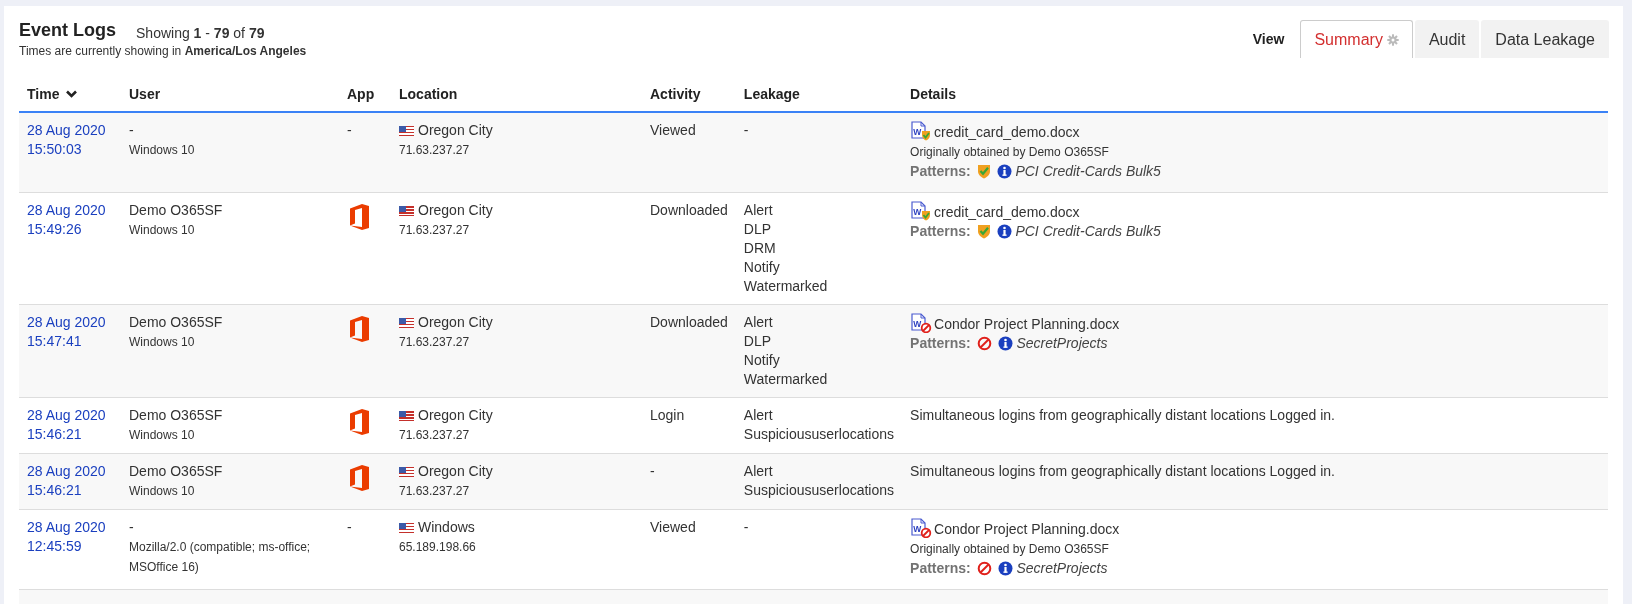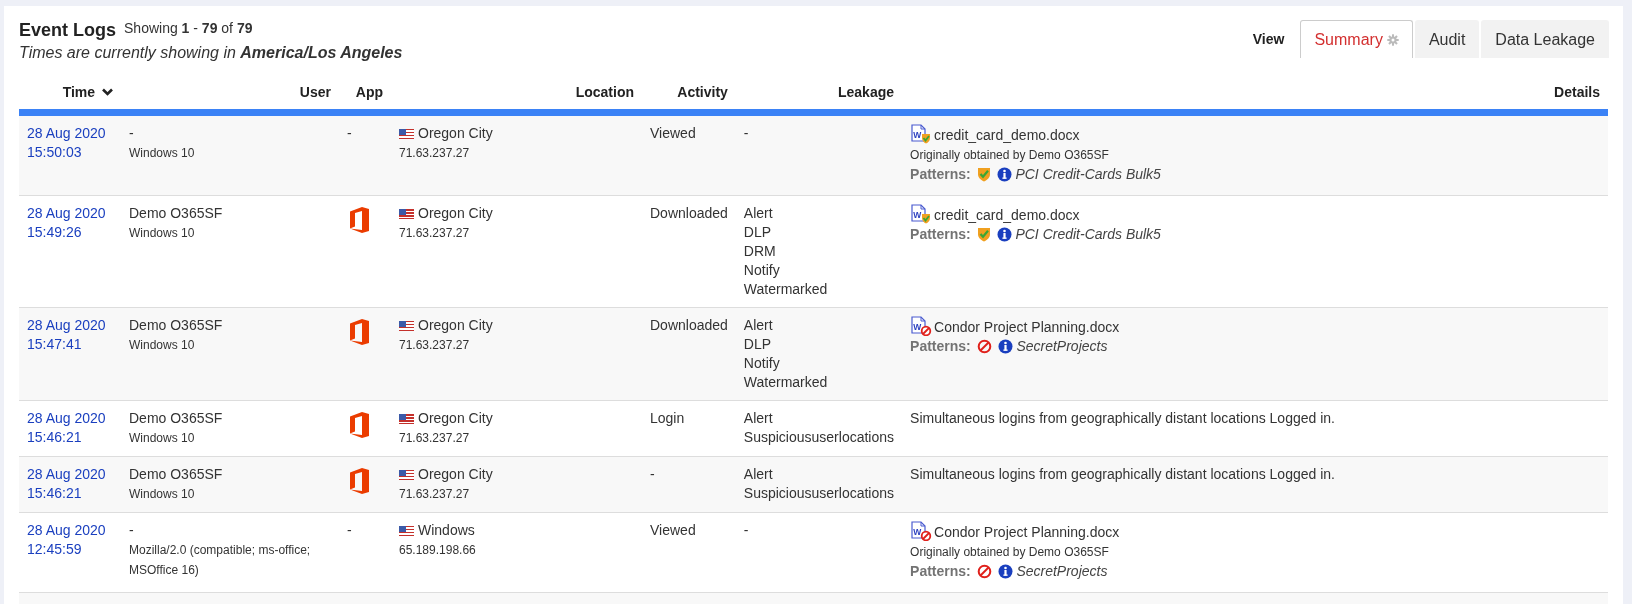--- a/index.html
+++ b/index.html
@@ -8,44 +8,44 @@
     width: 1632px; height: 604px; overflow: hidden;
     background: #eef0f7;
     font-family: "Liberation Sans", sans-serif;
     color: #333;
   }
   .panel {
     position: absolute; left: 4px; top: 6px; width: 1619px; height: 610px;
     background: #fff;
   }
   .header { position: absolute; left: 15px; top: 14px; }
-  .title-line { display: flex; align-items: flex-start; }
+  .title-line { display: flex; align-items: flex-end; gap: 12px; }
   .title { font-size: 18px; font-weight: bold; color: #222; }
   .showing { font-size: 14px; margin-left: 8px; color: #333; }
   .showing b { font-weight: bold; }
-  .tz { font-size: 16px; font-style: italic; margin-top: 3px; color: #333; }
+  .tz { font-size: 12px; margin-top: 3px; color: #333; }
   .tz b { font-weight: bold; }
 
   .view-tabs { position: absolute; right: 14px; top: 14px; display: flex; align-items: flex-end; height: 38px; }
   .view-label { font-size: 14px; font-weight: bold; color: #222; margin-right: 14px; align-self: center; }
   .tab {
     height: 38px; padding: 0 13px; font-size: 16px; display: flex; align-items: center;
     background: #f2f2f2; border: 1px solid #f2f2f2; border-bottom: none;
     border-radius: 3px 3px 0 0; margin-left: 2px; color: #333; cursor: pointer;
   }
   .tab.active { background: #fff; border-color: #ccc; color: #d32f2f; }
   .gear { display: inline-block; width: 12px; height: 12px; margin-left: 4px; color: #bbb; font-size: 13px; line-height: 12px; }
 
   table {
     position: absolute; left: 15px; top: 70px; width: 1589px;
     border-collapse: collapse; font-size: 14px;
   }
   th {
-    text-align: right; font-weight: bold; color: #222; font-size: 14px;
-    padding: 6px 8px 9px 8px; border-bottom: 7px solid #3b82f6; height: 36px; vertical-align: bottom;
+    text-align: left; font-weight: bold; color: #222; font-size: 14px;
+    padding: 6px 8px 9px 8px; border-bottom: 2px solid #3b82f6; height: 36px; vertical-align: bottom;
   }
   td { vertical-align: top; padding: 8px 8px 8px 8px; border-top: 1px solid #ddd; line-height: 19px; color: #333; }
   tr.odd td { background: #f8f8f8; }
   tr.even td { background: #fff; }
   .time { color: #1a3fbf; cursor: pointer; }
   .sub { font-size: 12px; color: #333; }
   .flag {
     display: inline-block; width: 15px; height: 10px; margin-right: 4px; vertical-align: -1px;
     background: repeating-linear-gradient(#c4302b 0 1.5px, #fff 1.5px 3px);
     position: relative;

